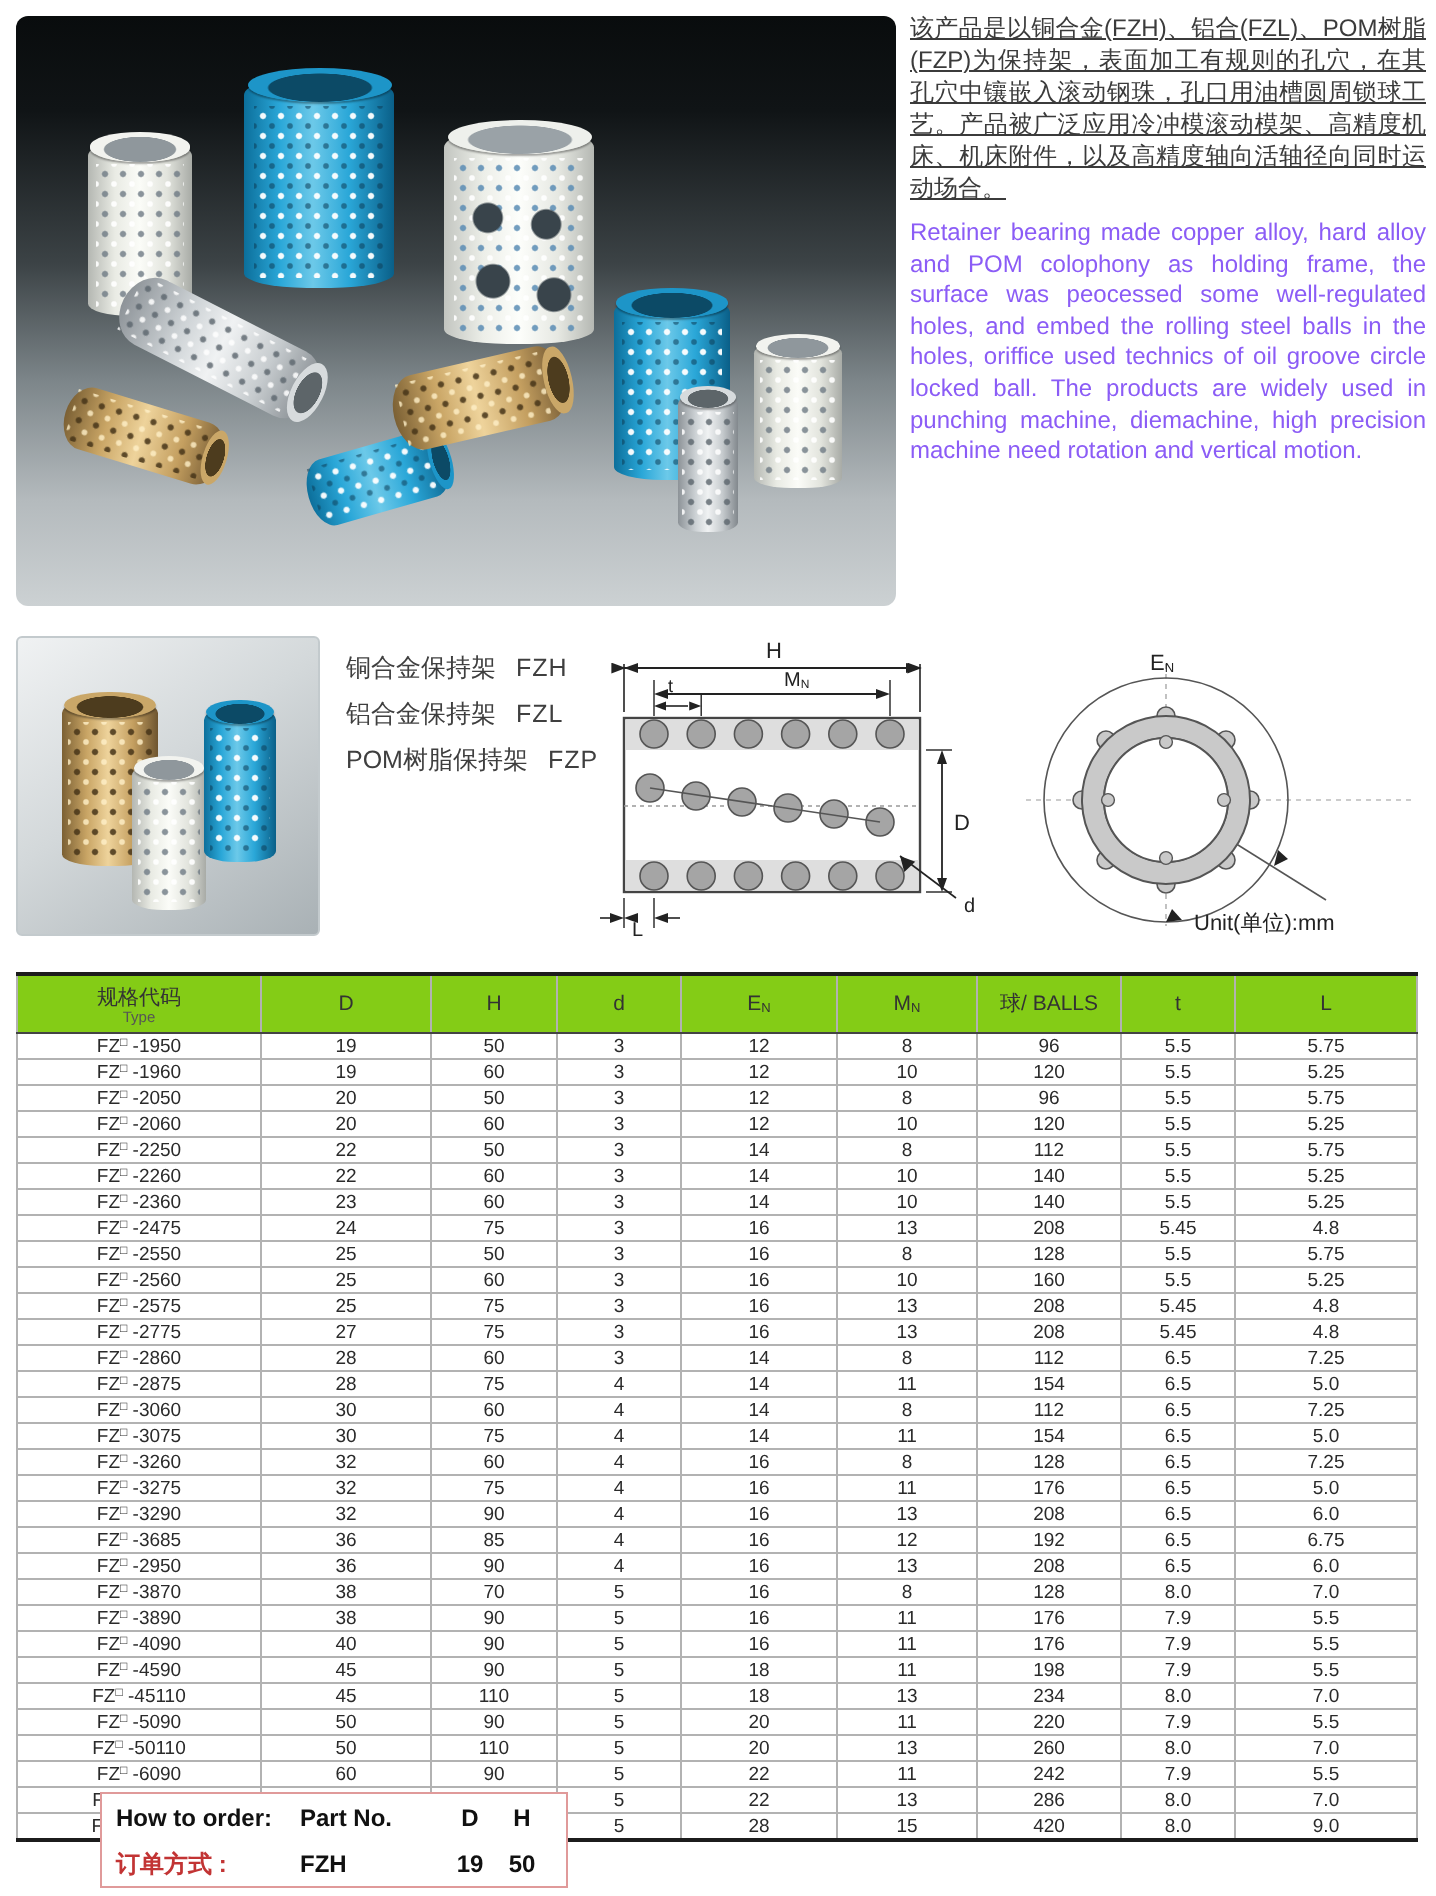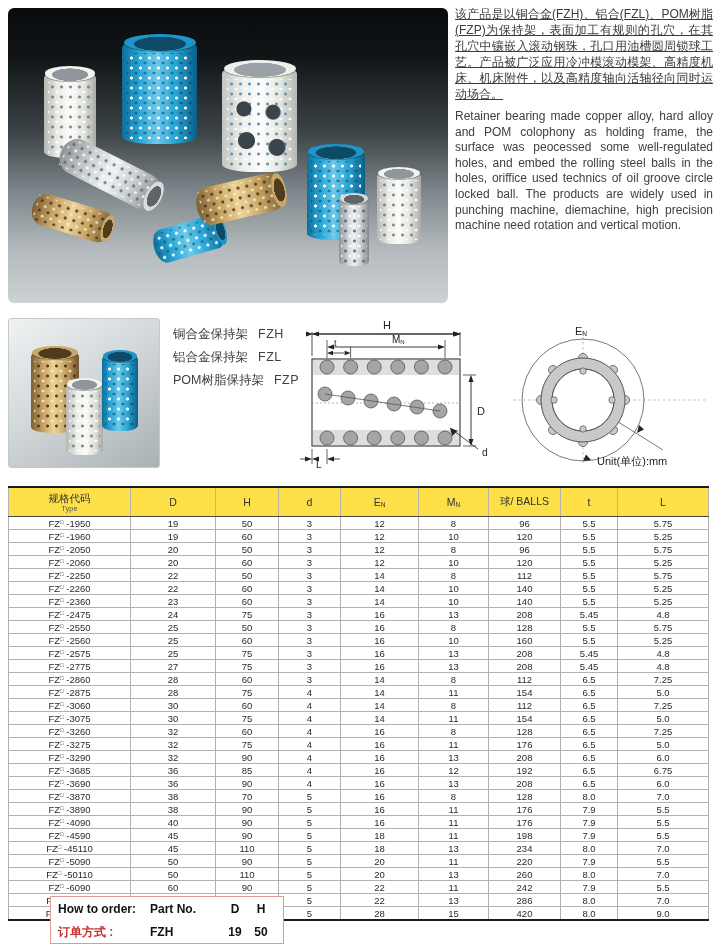--- a/index.html
+++ b/index.html
@@ -40,36 +40,36 @@
     radial-gradient(circle, var(--dot2) 1.1px, transparent 1.8px);
     background-size:100% 100%,100% 100%,100% 100%,100% 100%,9px 10px,9px 10px;}
   .brass{--hole:#4d3c1e;--rim:#caa768;--dot:rgba(70,52,24,.85);--dot2:rgba(255,240,200,.8);
     background:linear-gradient(90deg,#7b6034 0%,#c9a565 26%,#eed39b 48%,#c49f60 74%,#6e5530 100%);}
   .silver{--hole:#5d6569;--rim:#d7dbdd;--dot:rgba(90,100,108,.8);--dot2:rgba(255,255,255,.85);
     background:linear-gradient(90deg,#8d9398 0%,#ced3d6 30%,#f0f2f3 50%,#c6cbce 74%,#82888d 100%);}
 
   
   .intro{left:455px;top:6px;width:258px;}
   .intro .zh{font-size:12px;line-height:16px;color:#3b3b3b;text-align:justify;margin:0 0 7px 0;text-decoration:underline;}
-  .intro .en{font-size:12px;line-height:15.6px;color:#404040;text-align:justify;margin:0;}
+  .intro .en{font-size:12px;line-height:15.6px;color:#8b5cf6;text-align:justify;margin:0;}
 
   
   .materials{left:173px;top:323px;font-size:12.5px;color:#3f3f3f;}
   .materials .line{height:23px;line-height:23px;}
   .materials .code{margin-left:10px;letter-spacing:.5px;}
 
   
   svg text{font-family:"Liberation Sans","DejaVu Sans",sans-serif;fill:#222;}
   .unit{left:597px;top:454px;font-size:11px;color:#222;}
 
   
   table.spec{left:8px;top:486px;width:700px;border-collapse:collapse;table-layout:fixed;position:absolute;
     border-top:2px solid #1c1c1c;border-bottom:2px solid #1c1c1c;}
   table.spec th,table.spec td{border:1px solid #b2b2b2;text-align:center;padding:0;overflow:hidden;white-space:nowrap;}
-  table.spec thead th{background:#fde047;height:28px;font-weight:normal;font-size:10.5px;color:#333;border-bottom:1px solid #444;}
+  table.spec thead th{background:#84cc16;height:28px;font-weight:normal;font-size:10.5px;color:#333;border-bottom:1px solid #444;}
   table.spec thead th .sub{display:block;font-size:7.5px;color:#555;line-height:7px;margin-top:-1px;}
   table.spec thead th .nsub{font-size:6.5px;vertical-align:-1px;}
   table.spec td{height:11px;line-height:11px;font-size:9.5px;color:#2a2a2a;}
   table.spec td.type sup{font-size:6px;vertical-align:3px;}
 
   
   .order{left:14px;top:896px;width:232px;height:46px;border:1px solid #e09a9a;background:#fff;
     font-size:12px;color:#111;margin-left:36px;}
   .order .row{display:flex;height:22px;line-height:22px;margin-top:1px;}
   .order .c1{width:92px;padding-left:7px;font-weight:bold;}
@@ -458,21 +458,21 @@
         <td>36</td>
         <td>85</td>
         <td>4</td>
         <td>16</td>
         <td>12</td>
         <td>192</td>
         <td>6.5</td>
         <td>6.75</td>
       </tr>
       <tr>
-        <td class="type"><span>FZ</span><sup>□</sup><span> -3690</span></td>
+        <td class="type"><span>FZ</span><sup>□</sup><span> -2950</span></td>
         <td>36</td>
         <td>90</td>
         <td>4</td>
         <td>16</td>
         <td>13</td>
         <td>208</td>
         <td>6.5</td>
         <td>6.0</td>
       </tr>
       <tr>

